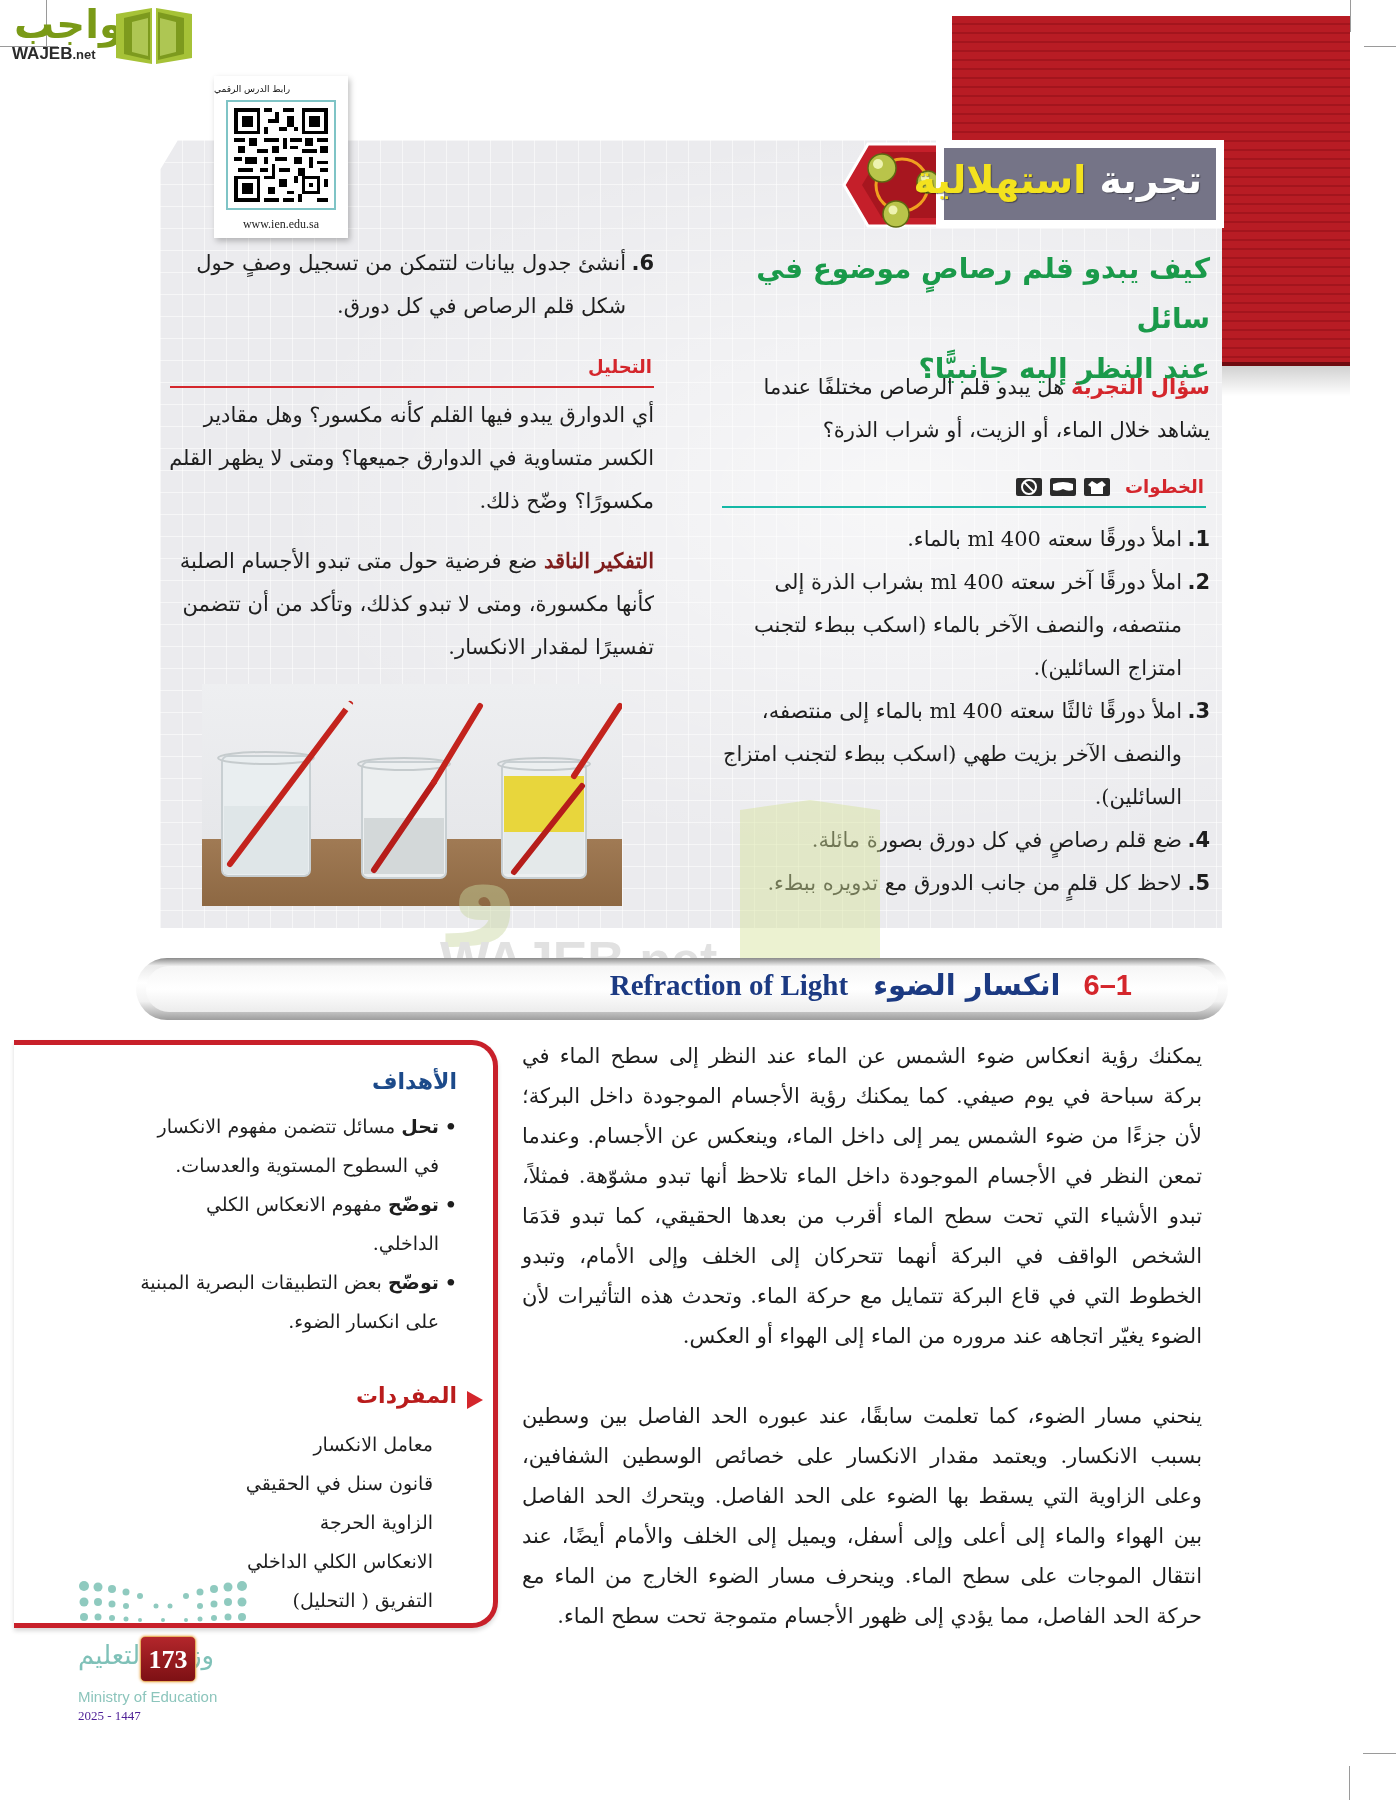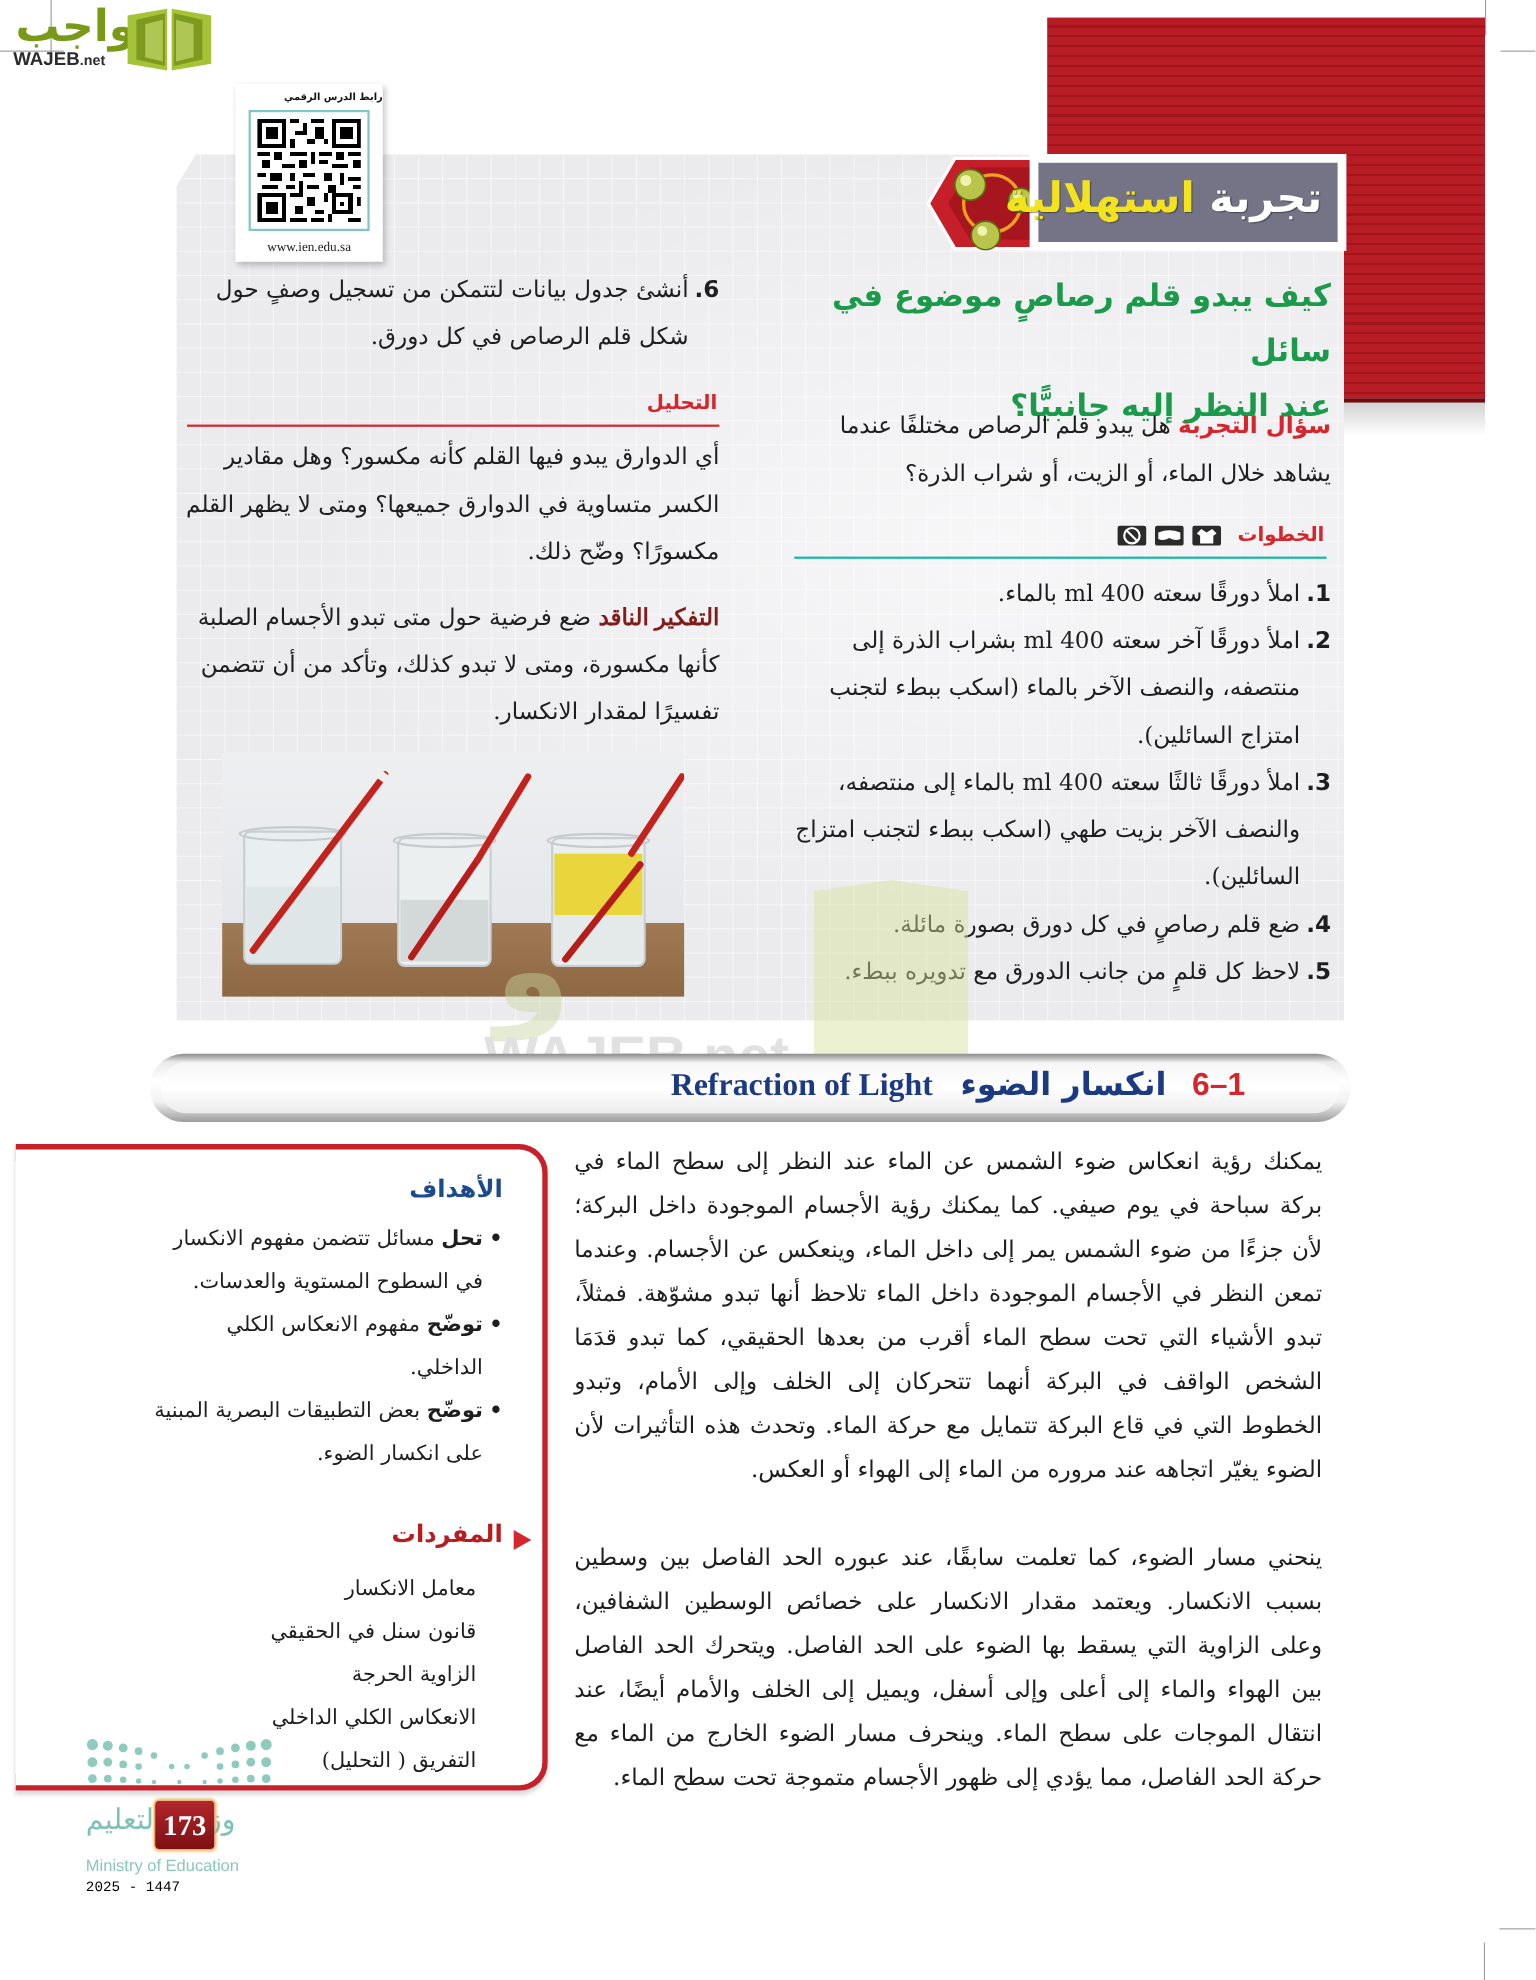--- a/index.html
+++ b/index.html
@@ -32,21 +32,21 @@
       linear-gradient(90deg, rgba(255,255,255,0.55) 1px, transparent 1px);
     background-size: 22px 22px;
     clip-path: polygon(18px 0, 100% 0, 100% 100%, 0 100%, 0 30px);
   }
   .lab-panel::before { content: ""; position: absolute; inset: 0;
     background: radial-gradient(ellipse at 70% 45%, rgba(255,255,255,0.6), rgba(255,255,255,0) 60%); }
 
   
   .qr-card { position: absolute; left: 214px; top: 76px; width: 134px; height: 162px; background: #fff;
     box-shadow: 2px 3px 6px rgba(0,0,0,0.25); }
-  .qr-label { position: absolute; top: 8px; left: 0; width: 100%; text-align: right; font-size: 9px; font-weight: bold; direction: rtl; color: #111; }
+  .qr-label { position: absolute; top: 8px; left: 0; width: 100%; text-align: left; font-size: 9px; font-weight: normal; direction: rtl; color: #111; }
   .qr-box { position: absolute; left: 12px; top: 24px; width: 110px; height: 110px; border: 2px solid #7fc4c6; padding: 6px; background: #fff; }
   .qr-url { position: absolute; bottom: 6px; left: 0; width: 100%; text-align: center; font-size: 12px; font-family: "Liberation Serif", serif; color: #222; }
 
   
   .title-badge { position: absolute; left: 936px; top: 140px; width: 288px; height: 88px; background: #fff; }
   .title-badge-inner { position: absolute; left: 8px; top: 8px; right: 8px; bottom: 8px; background: #757487; }
   .title-text { position: absolute; right: 22px; top: 18px; font-size: 38px; font-weight: bold; color: #ffffff; direction: rtl; white-space: nowrap;
     text-shadow: 1px 1px 1px rgba(0,0,0,0.4); }
   .title-text .hl { color: #f3e21e; }
   .title-hex { position: absolute; left: 842px; top: 142px; width: 112px; height: 86px; }
@@ -108,21 +108,21 @@
   .vocab-arrow { position: absolute; right: 10px; top: 346px; width: 0; height: 0; border-top: 9px solid transparent; border-bottom: 9px solid transparent; border-left: 16px solid #d4262c; }
   .vocab-list { position: absolute; right: 60px; top: 380px; font-family: "DejaVu Serif", serif; font-size: 19px; line-height: 39px; color: #1e1e1e; }
 
   
   .ministry-dots { position: absolute; left: 78px; top: 1580px; width: 170px; height: 44px; }
   .page-num { position: absolute; left: 140px; top: 1636px; width: 56px; height: 46px; border-radius: 5px;
     background: linear-gradient(180deg, #b3262b, #7d1014); color: #fff; font-size: 26px; font-weight: bold; text-align: center; line-height: 46px;
     font-family: "Liberation Serif", serif; box-shadow: 0 0 3px #e7a040; border: 1px solid #e8b060; z-index: 3; }
   .ministry-ar { position: absolute; left: 78px; top: 1640px; font-size: 26px; color: #7fc1b8; direction: rtl; letter-spacing: 2px; }
   .ministry-en { position: absolute; left: 78px; top: 1688px; font-size: 15px; color: #8cc5bc; font-family: "Liberation Sans", sans-serif; }
-  .ministry-year { position: absolute; left: 78px; top: 1708px; font-size: 13px; color: #000000; font-family: Liberation Mono, monospace; }
+  .ministry-year { position: absolute; left: 78px; top: 1708px; font-size: 13px; color: #4c1d95; font-family: Liberation Serif, serif; }
 
   
   .watermark { position: absolute; left: 440px; top: 800px; width: 520px; height: 190px; opacity: 0.45; pointer-events: none; }
 </style>
 </head>
 <body>
 
 <div class="crop" style="left:46px;top:0;width:1px;height:58px;"></div>
 <div class="crop" style="left:0;top:46px;width:58px;height:1px;"></div>
 <div class="crop" style="left:1350px;top:0;width:1px;height:32px;"></div>

